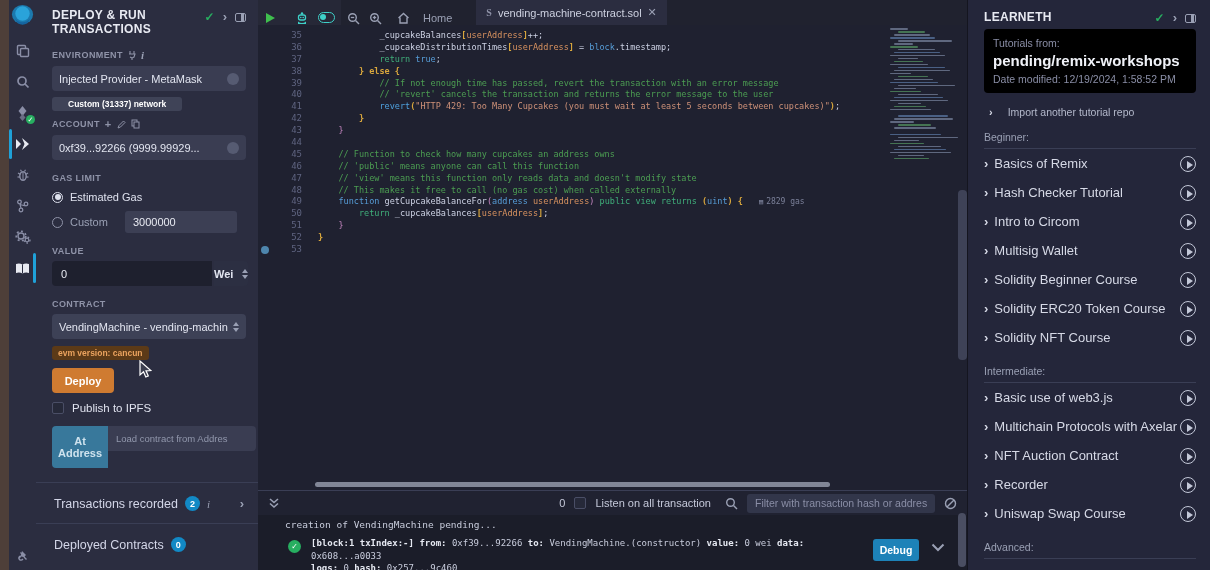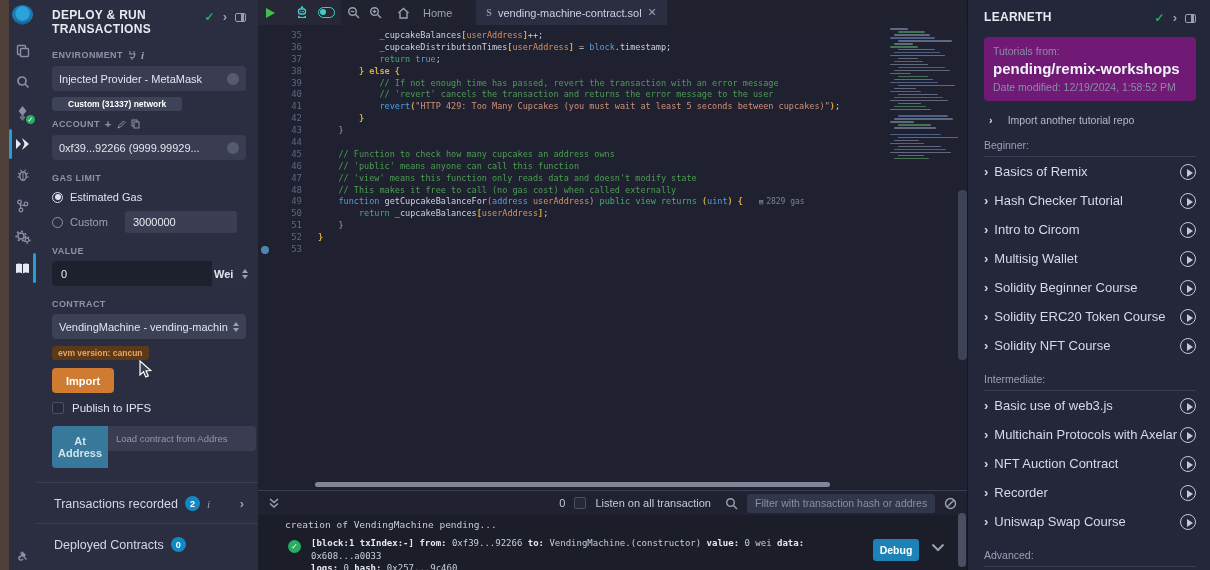--- a/index.html
+++ b/index.html
@@ -73,21 +73,21 @@
   .divider { border-top:1px solid #3a3e55; margin:14px -12px 0 -16px; }
   .list-row { display:flex; align-items:center; gap:7px; padding:13px 2px 0 2px; font-size:12.5px; color:#d3d6e8; }
   .count-badge { width:15px; height:15px; border-radius:50%; background:#1289c5; color:#fff; font-size:9px;
     font-weight:bold; display:flex; align-items:center; justify-content:center; }
   .info-i { color:#9aa0b4; font-size:11px; font-family:"Liberation Serif",serif; font-style:italic; }
   .row-chev { margin-left:auto; color:#9aa0b4; font-size:13px; font-weight:bold; }
 
   
   .main { flex:1; display:flex; flex-direction:column; min-width:0; }
   .topbar { height:25px; background:#20222f; display:flex; align-items:stretch; }
-  .tb-group { display:flex; align-items:center; background:#262837; padding:12px 6px; gap:9px; }
+  .tb-group { display:flex; background:#262837; padding:12px 6px; gap:9px; }
   .tb-sep { width:1px; background:#3a3e55; margin:4px 0; }
   .toggle-pill { width:17px; height:11px; border-radius:6px; border:1.5px solid #3ed0c8; position:relative; }
   .toggle-pill::after { content:""; position:absolute; left:1px; top:1px; width:6px; height:6px;
     border-radius:50%; background:#3ed0c8; }
   .home-lbl { color:#9aa0b4; font-size:11px; margin-left:4px; }
   .tab { margin-left:18px; display:flex; align-items:center; gap:6px; background:#2b2d40; padding:0 10px;
     font-size:11px; color:#cdd1e0; }
   .sol-glyph { color:#8f93a8; font-size:10px; font-weight:bold; font-family:"Liberation Serif",serif; }
   .tab-close { color:#9aa0b4; font-size:11px; }
 
@@ -131,21 +131,21 @@
   .debug-btn { width:46px; height:22px; background:#1d82b8; border:none; border-radius:3px; color:#fff;
     font-size:10.5px; font-weight:bold; font-family:"Liberation Sans",sans-serif; margin-top:2px; }
   .tx-chev { margin:6px 22px 0 2px; }
   .term-scroll { position:absolute; right:1px; top:22px; width:8px; height:54px; background:#4a4e62; border-radius:4px; }
 
   
   .learneth { width:243px; background:#24263a; border-left:1px solid #14151f; flex-shrink:0;
     padding:9px 14px 0 16px; color:#cdd1e0; overflow:hidden; }
   .ln-head { display:flex; align-items:center; }
   .ln-title { font-size:12px; font-weight:bold; color:#e8eaf2; flex:1; letter-spacing:.3px; }
-  .ln-card { margin-top:12px; background:#701a75; border-radius:4px; padding:8px 9px; }
+  .ln-card { margin-top:4px; background:#000000; border-radius:4px; padding:8px 9px; }
   .ln-from { font-size:10.5px; color:#8a8ea6; }
   .ln-repo { font-size:15px; font-weight:bold; color:#f0f2f8; margin-top:3px; }
   .ln-date { font-size:10.5px; color:#8a8ea6; margin-top:4px; }
   .ln-import { display:flex; align-items:center; gap:9px; margin-top:13px; padding-left:5px;
     font-size:10.5px; color:#b4b9cb; }
   .tut-section { margin-top:13px; }
   .tut-sec-label { font-size:10.5px; color:#9aa0b4; padding-bottom:5px; border-bottom:1px solid #3a3e55; }
   .tut-item { display:flex; align-items:center; height:29px; }
   .tut-chev { color:#d6d9e6; font-size:13px; font-weight:bold; margin-right:6px; }
   .tut-label { flex:1; font-size:13px; color:#d6d9e6; white-space:nowrap; overflow:hidden; }
@@ -308,21 +308,21 @@
     </div>
     <div class="dropdown" style="background:#3d4156">
       <span class="dd-text">VendingMachine - vending-machin</span>
       <span class="spin">
           <i class="up"></i>
           <i class="dn"></i>
         </span>
     </div>
     <span class="evm-badge">evm version: cancun</span>
 
-    <button class="deploy-btn">Import</button>
+    <button class="deploy-btn">Deploy</button>
 
     <div class="pub-row">
       <span class="checkbox"></span>
       <span>Publish to IPFS</span>
     </div>
 
     <div class="ataddr-row">
       <button class="ataddr-btn">At Address</button>
       <input class="ataddr-input" placeholder="Load contract from Addres" style="">
     </div>

